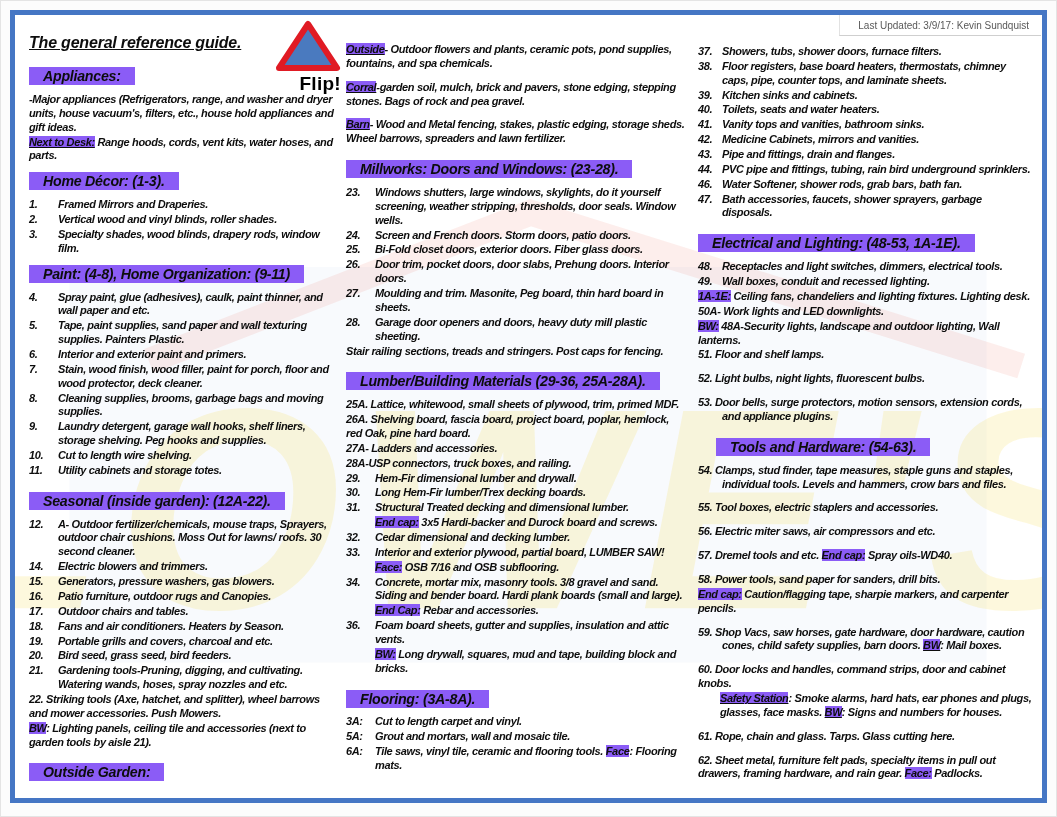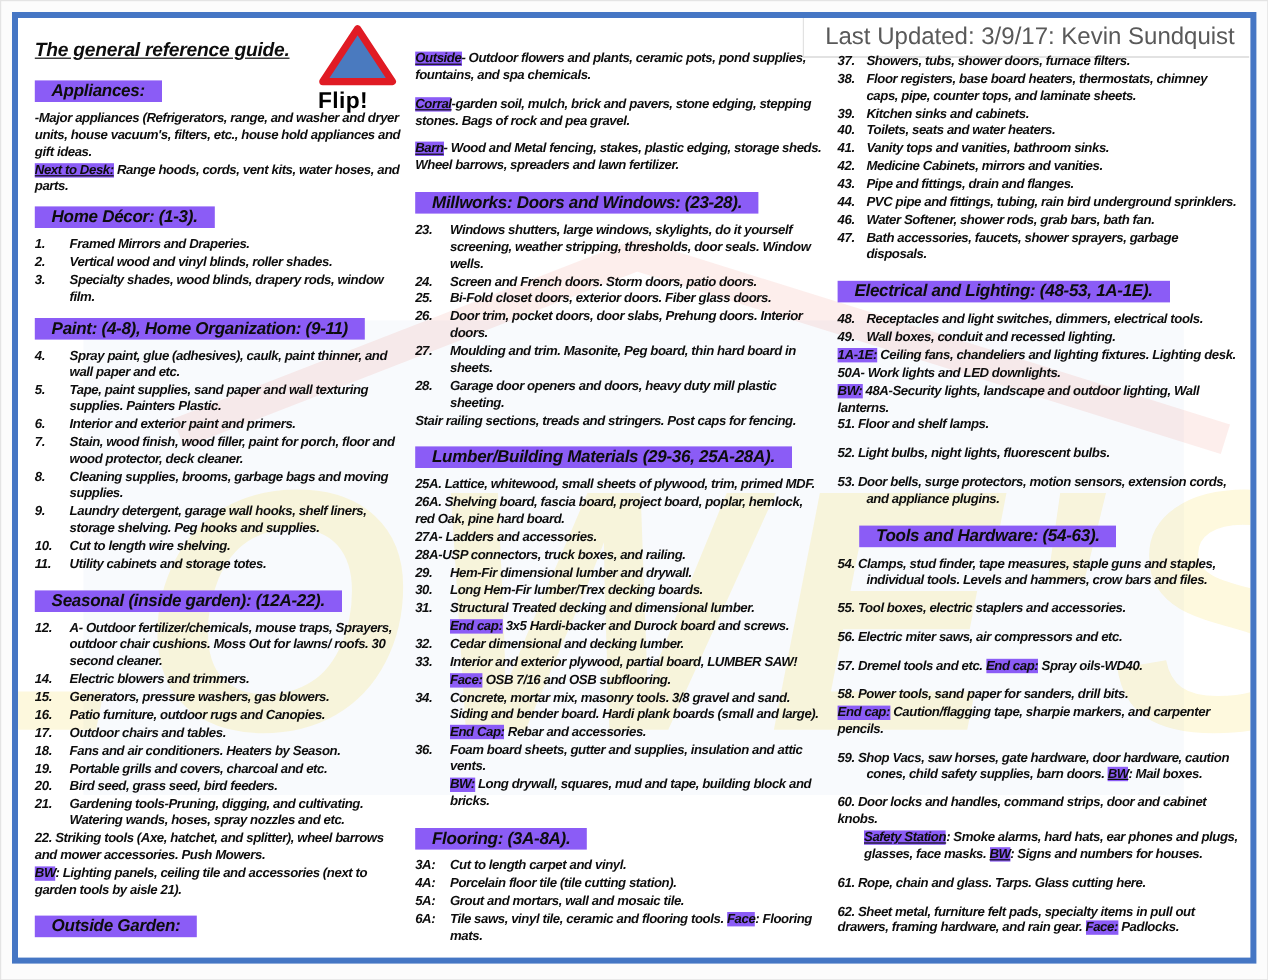--- a/index.html
+++ b/index.html
@@ -24,23 +24,23 @@
   .p{margin:0 0 1px}
   .li{display:flex;margin:0 0 1px}
   .num{flex:none;width:29px}
   .col3 .num{width:24px}
   .txt{flex:1}
   .m{margin-top:10px}
   .sub{padding-left:29px}
   .col3 .sub{padding-left:22px}
   .hang{padding-left:24px;text-indent:-24px}
   .ind{margin-left:18px}
-  .last-updated{position:absolute;right:1px;top:0;color:#595959;font-size:20px;
+  .last-updated{position:absolute;right:1px;top:0;color:#595959;font-size:10px;
                 padding:5px 12px 4px 18px;border-bottom:1px solid #cfcfcf;border-left:1px solid #e2e2e2}
-  .flip{position:absolute;left:250px;top:5px;width:76px;text-align:left}
+  .flip{position:absolute;left:250px;top:5px;width:76px;text-align:right}
   .flip-label{font-weight:bold;font-size:19px;letter-spacing:0.3px;color:#000;margin-top:-3px}
 </style>
 </head>
 <body>
 
 <div class="sheet">
 
   <svg class="wm" viewBox="0 0 1036 792" preserveAspectRatio="none" aria-hidden="true">
     <rect x="55" y="255" width="925" height="400" fill="#4576c4" opacity="0.035"></rect>
     <polyline points="135,350 520,200 1015,355" fill="none" stroke="#e8402a" stroke-width="26" opacity="0.09"></polyline>
@@ -213,24 +213,20 @@
         <div class="p sub"><span class="seg hl">End Cap:</span><span class="seg"> Rebar and accessories.</span></div>
         <div class="li">
           <span class="num">36.</span>
           <span class="txt"><span class="seg">Foam board sheets, gutter and supplies, insulation and attic vents.</span></span>
         </div>
         <div class="p sub"><span class="seg hl">BW:</span><span class="seg"> Long drywall, squares, mud and tape, building block and bricks.</span></div>
         <div class="h"><span class="seg hl">Flooring: (3A-8A).</span></div>
         <div class="li">
           <span class="num">3A:</span>
           <span class="txt"><span class="seg">Cut to length carpet and vinyl.</span></span>
-        </div>
-        <div class="li">
-          <span class="num">4A:</span>
-          <span class="txt"><span class="seg">Porcelain floor tile (tile cutting station).</span></span>
         </div>
         <div class="li">
           <span class="num">5A:</span>
           <span class="txt"><span class="seg">Grout and mortars, wall and mosaic tile.</span></span>
         </div>
         <div class="li">
           <span class="num">6A:</span>
           <span class="txt"><span class="seg">Tile saws, vinyl tile, ceramic and flooring tools. </span><span class="seg hl">Face</span><span class="seg">: Flooring mats.</span></span>
         </div>
       </div>

